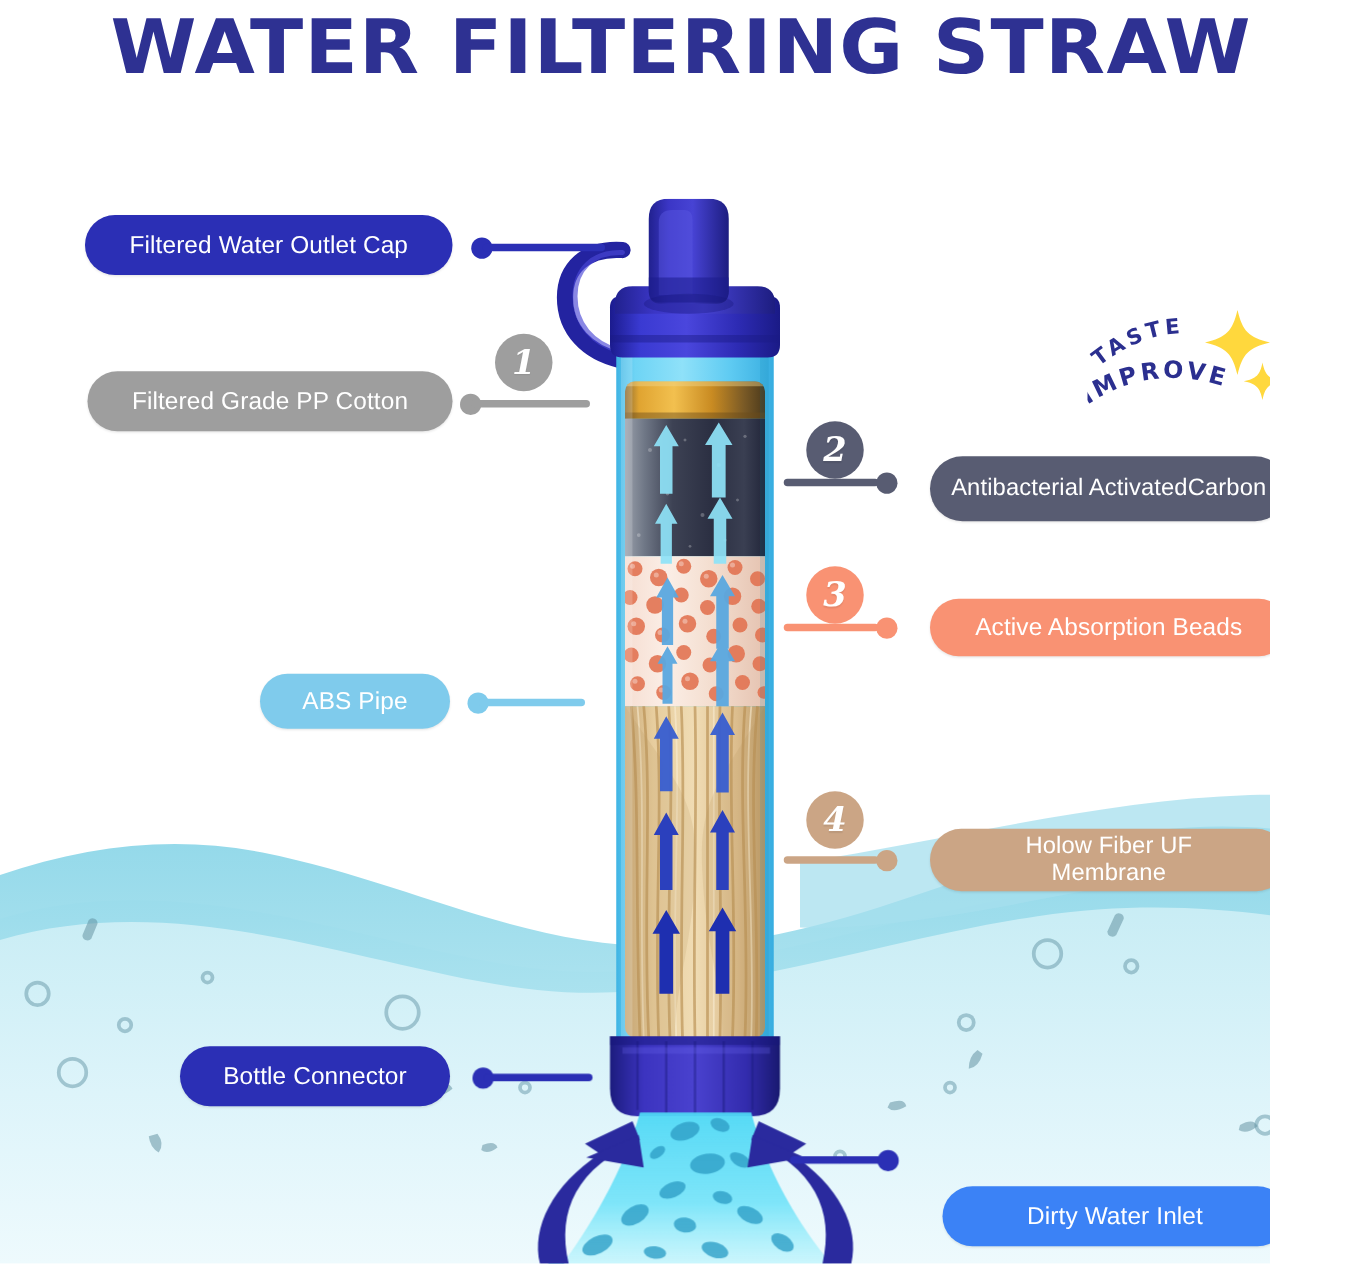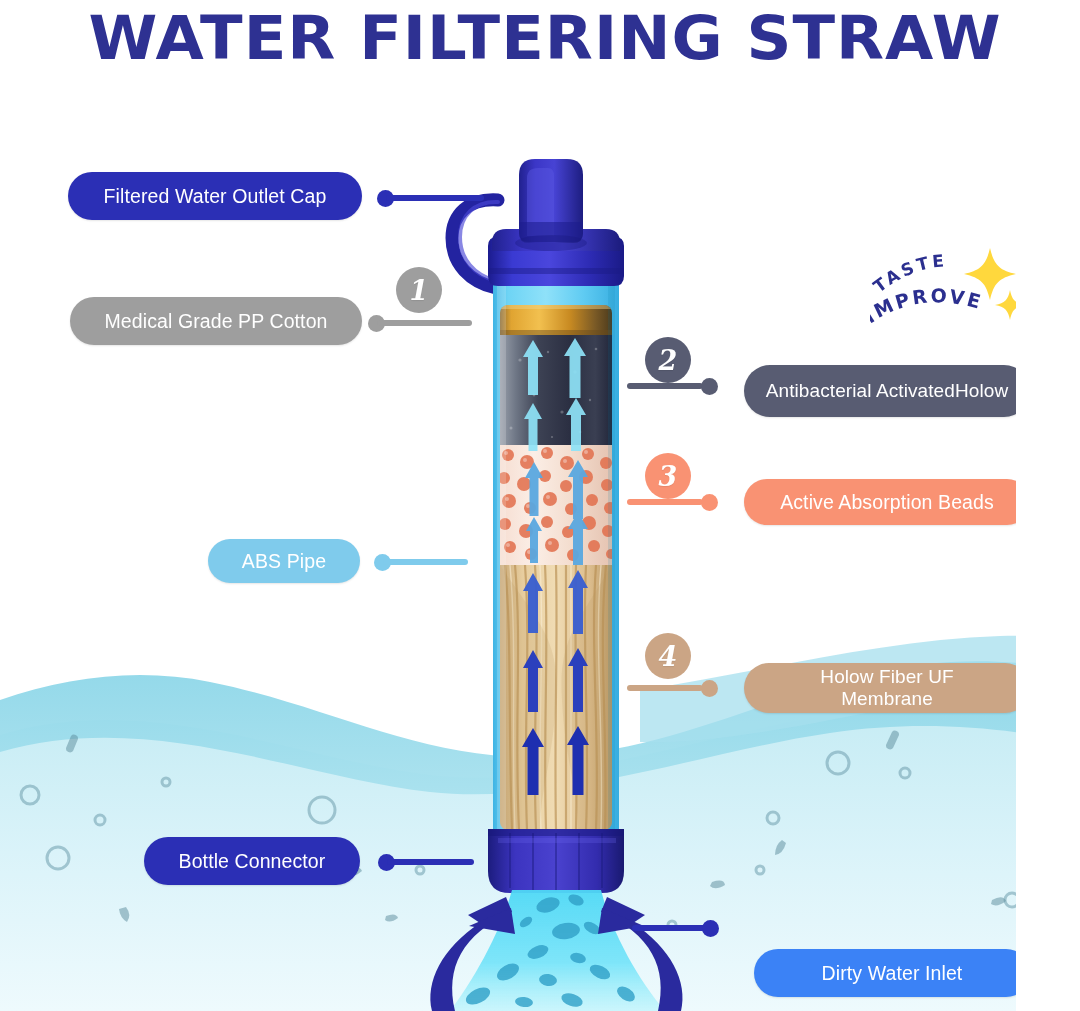--- a/index.html
+++ b/index.html
@@ -449,26 +449,26 @@
   <div class="leader" style="left:387px; top:859px; width:87px; background:#2b2fb5;"></div>
 
   <div class="leader" style="left:632px; top:925px; width:76px; background:#2b2fb5;"></div>
   <div class="leader-dot" style="left:702px; top:920px; background:#2b2fb5;"></div>
 
   <div class="pill" style="left:68px; top:172px; width:294px; height:48px; background:#2b2fb5;">
     <span>Filtered Water Outlet Cap</span>
   </div>
 
   <div class="pill" style="left:70px; top:297px; width:292px; height:48px; background:#9e9e9e;">
-    <span>Medical Grade PP Cotton</span>
+    <span>Filtered Grade PP Cotton</span>
   </div>
 
   <div class="pill two-line" style="left:744px; top:365px; width:286px; height:52px; background:#585c72; flex-direction:row;">
     <span>Antibacterial Activated</span>
-    <span>Holow</span>
+    <span>Carbon</span>
   </div>
 
   <div class="pill" style="left:744px; top:479px; width:286px; height:46px; background:#f99273;">
     <span>Active Absorption Beads</span>
   </div>
 
   <div class="pill" style="left:208px; top:539px; width:152px; height:44px; background:#7fcbec;">
     <span>ABS Pipe</span>
   </div>
 

